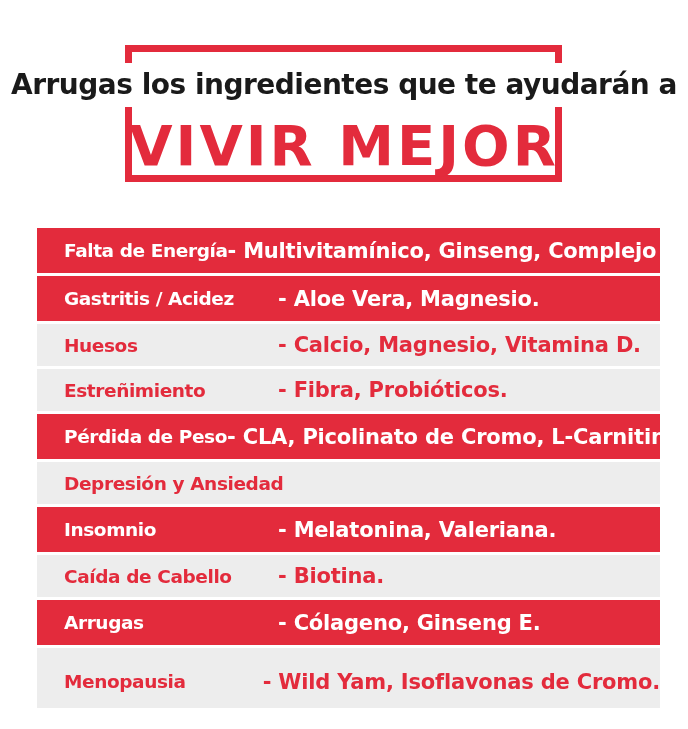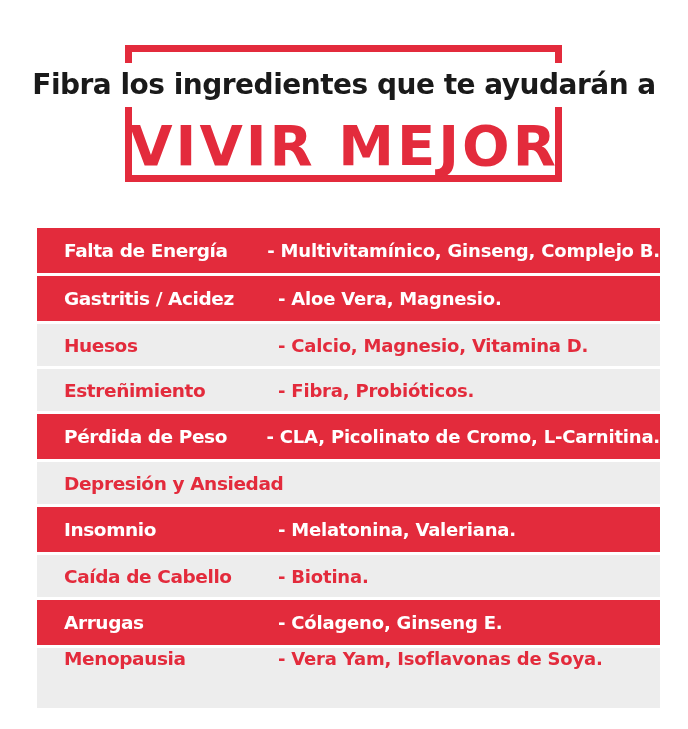--- a/index.html
+++ b/index.html
@@ -37,38 +37,38 @@
   }
 
   
   .rows{margin-left:37px;width:623px;}
   .row{
     display:flex;align-items:center;
     height:45px;margin-bottom:3px;
   }
   .row.red{background:var(--red);color:#fff;}
   .row.light{background:var(--row-gray);color:var(--red);height:42px;}
-  .row.last{height:60px;align-items:flex-start;padding-top:1px;}
+  .row.last{height:60px;align-items:flex-start;padding-top:24px;}
   .row.last .condition,.row.last .ingredients{line-height:20px;}
   .condition{
     width:241px;padding-left:27px;
     font-size:18.5px;letter-spacing:-0.4px;white-space:nowrap;
   }
   .ingredients{
-    flex:1;font-size:18px;letter-spacing:-0.2px;white-space:nowrap;
+    flex:1;font-size:21px;letter-spacing:-0.2px;white-space:nowrap;
   }
 </style>
 </head>
 <body>
 
 <div class="page">
 
   <header class="header">
     <div class="frame"></div>
-    <h1 class="headline">Fibra los ingredientes que te ayudarán a</h1>
+    <h1 class="headline">Arrugas los ingredientes que te ayudarán a</h1>
     <div class="accent">VIVIR MEJOR</div>
   </header>
 
   <main class="rows">
 
       <div class="row red">
         <div class="condition">Falta de Energía</div>
         <div class="ingredients">- Multivitamínico, Ginseng, Complejo B.</div>
       </div>
 
@@ -106,17 +106,17 @@
         <div class="ingredients">- Biotina.</div>
       </div>
 
       <div class="row red">
         <div class="condition">Arrugas</div>
         <div class="ingredients">- Cólageno, Ginseng E.</div>
       </div>
 
       <div class="row light last">
         <div class="condition">Menopausia</div>
-        <div class="ingredients">- Vera Yam, Isoflavonas de Soya.</div>
+        <div class="ingredients">- Wild Yam, Isoflavonas de Cromo.</div>
       </div>
     </main>
 
 </div>
 
 </body></html>

